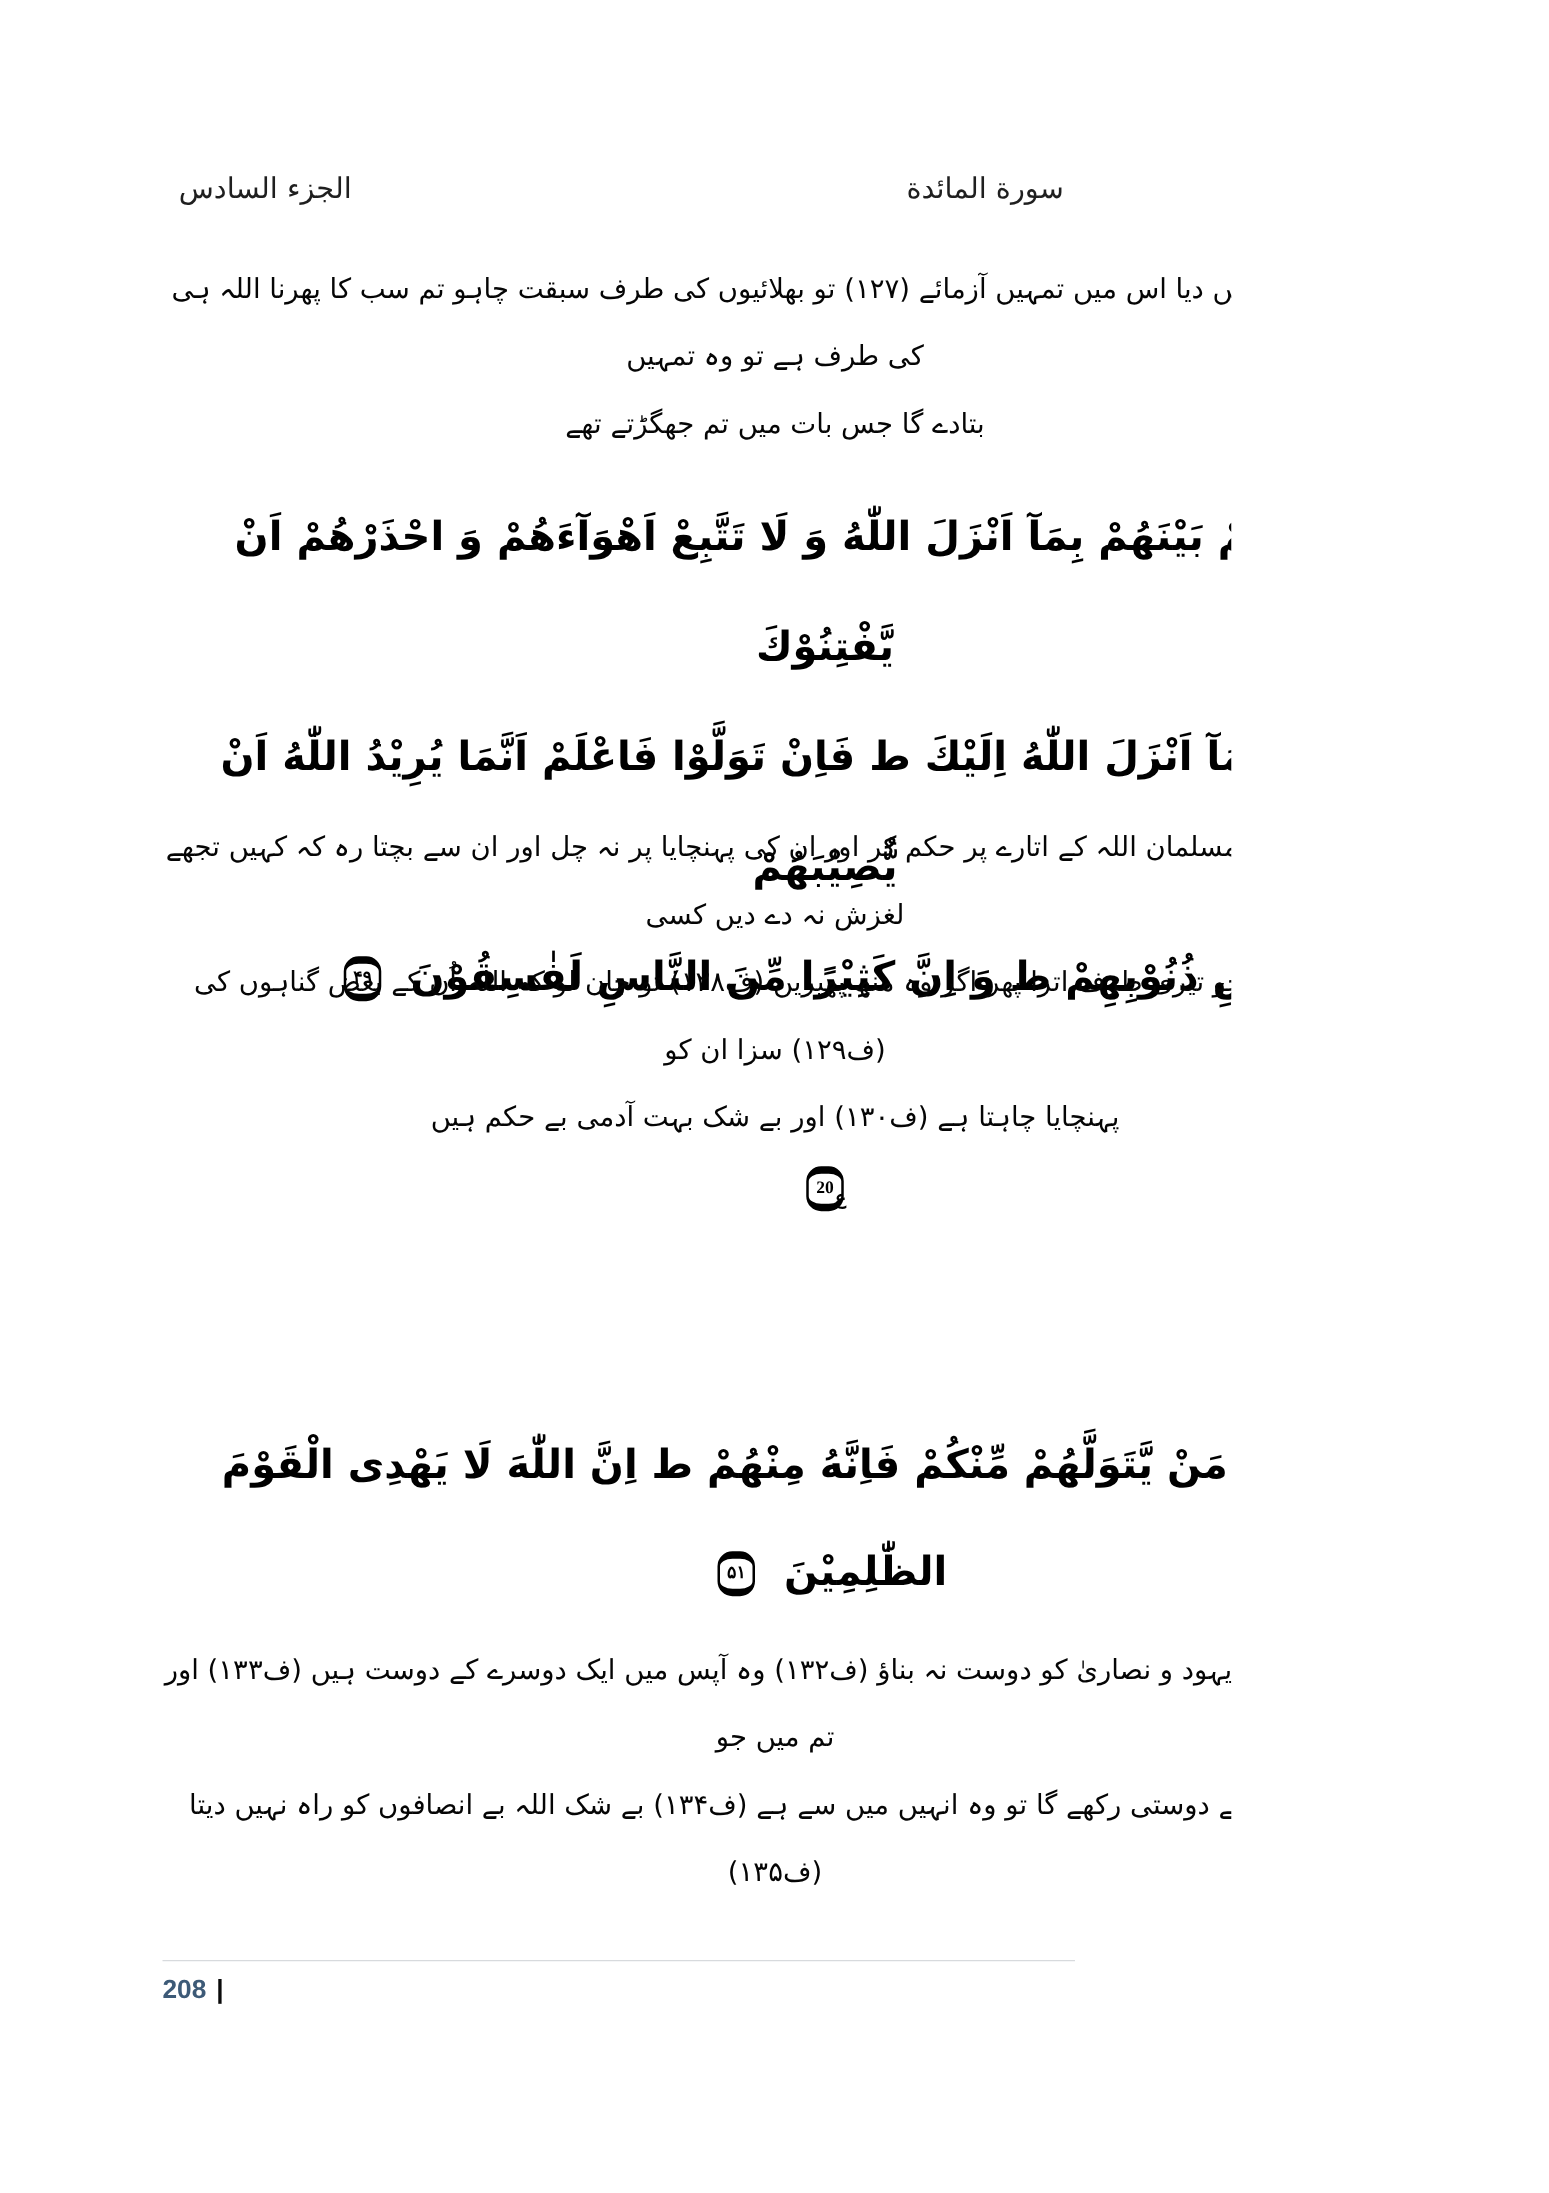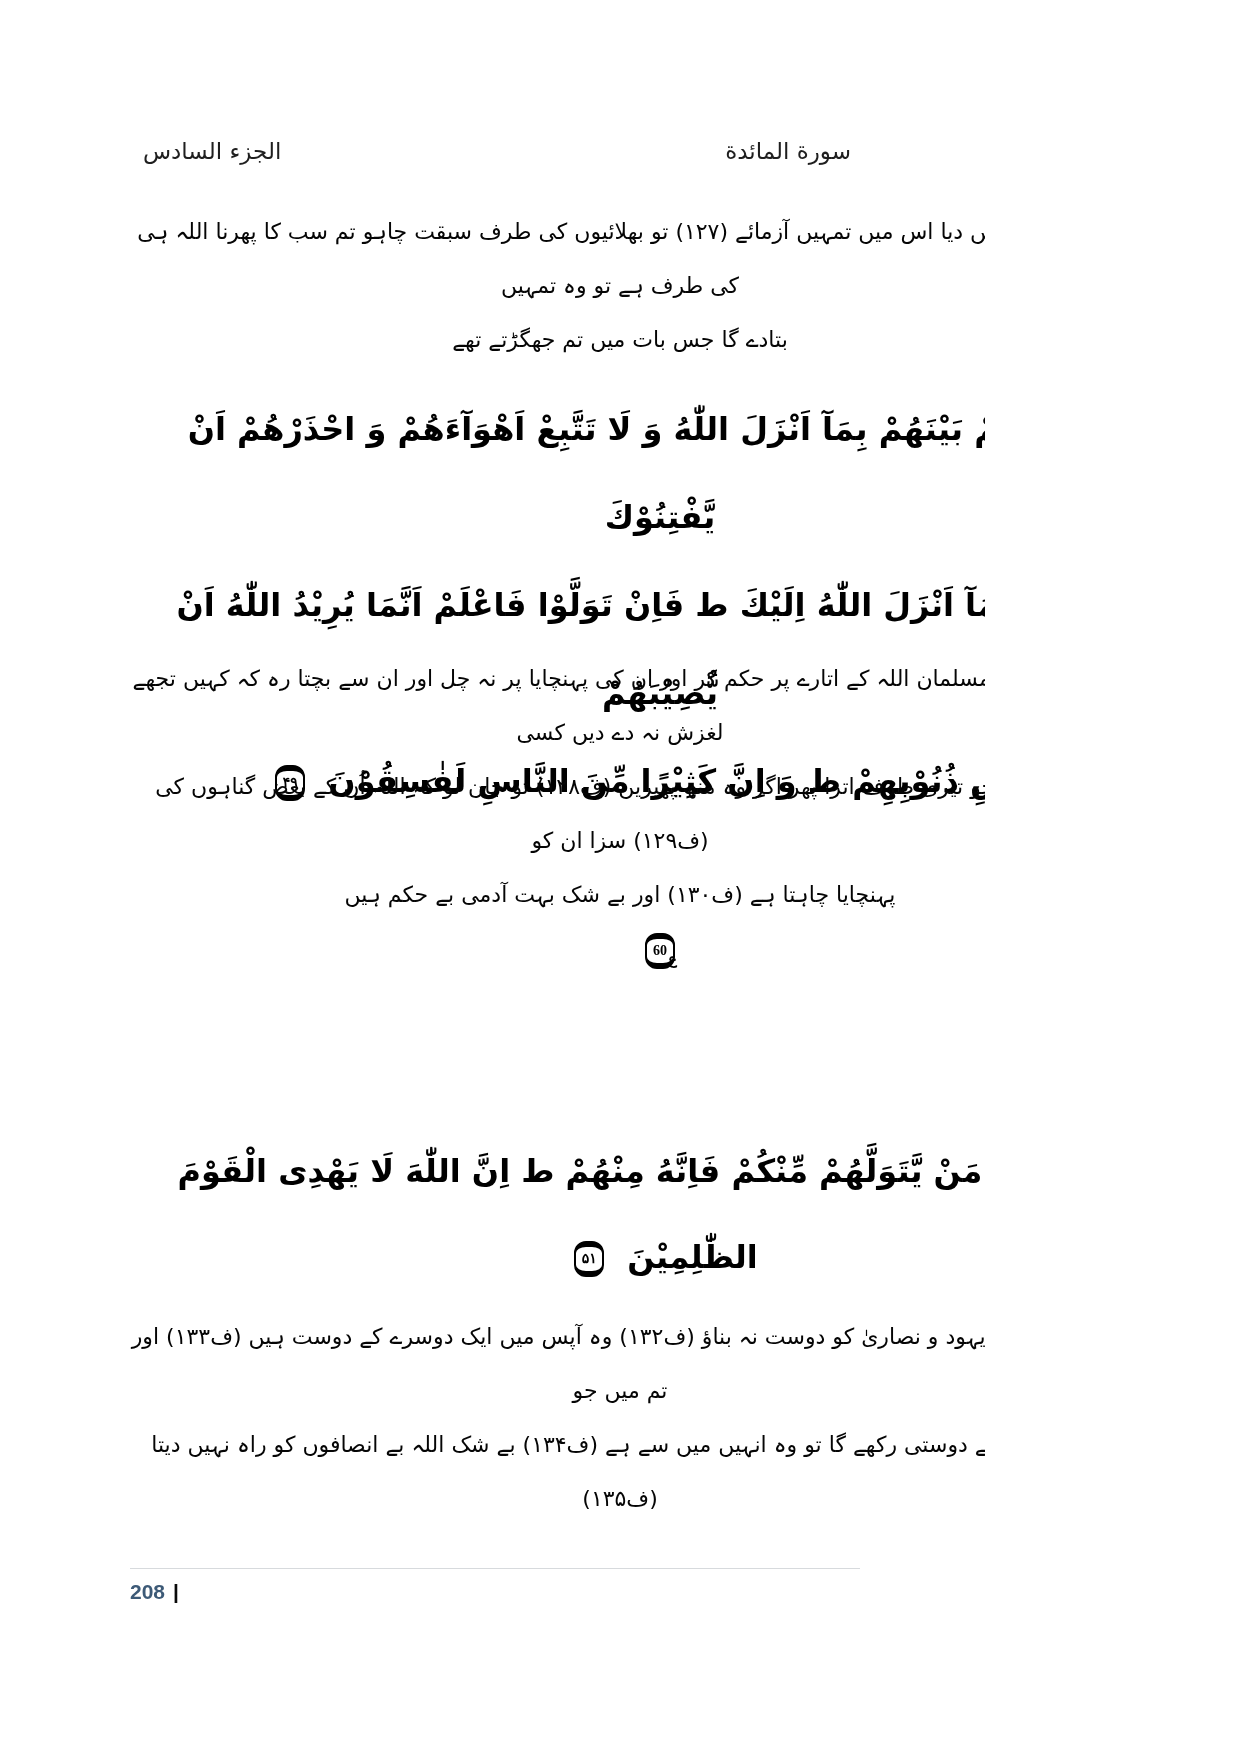--- a/index.html
+++ b/index.html
@@ -139,21 +139,21 @@
 
   <div class="urdu-block rtl" style="top:652px;" lang="ur">
     <div class="urdu-line">اور یہ کہ اے مسلمان اللہ کے اتارے پر حکم کر اور ان کی پہنچایا پر نہ چل اور ان سے بچتا رہ کہ کہیں تجھے لغزش نہ دے دیں کسی</div>
     <div class="urdu-line">حکم میں جو تیری طرف اترا پھر اگر وہ منھ پھیریں (ف۱۲۸) تو جان لو کہ اللہ اُن کے بعض گناہوں کی (ف۱۲۹) سزا ان کو</div>
     <div class="urdu-line">پہنچایا چاہتا ہے (ف۱۳۰) اور بے شک بہت آدمی بے حکم ہیں</div>
   </div>
 
   <div class="verse-block rtl" style="top:905px;" lang="ar">
     <div class="verse-line">
       <span class="ayah-medallion">
-        <span class="num">60</span>
+        <span class="num">20</span>
         <span class="ruku-mark">ع</span>
       </span>
     </div>
   </div>
 
 
   <div class="verse-block rtl" style="top:1128px; line-height:86px;" lang="ar">
     <div class="verse-line">
       <span>بَعْضٍ ط وَ مَنْ يَّتَوَلَّهُمْ مِّنْكُمْ فَاِنَّهُ مِنْهُمْ ط اِنَّ اللّٰهَ لَا يَهْدِى الْقَوْمَ الظّٰلِمِيْنَ</span>
       <span class="ayah-medallion">

